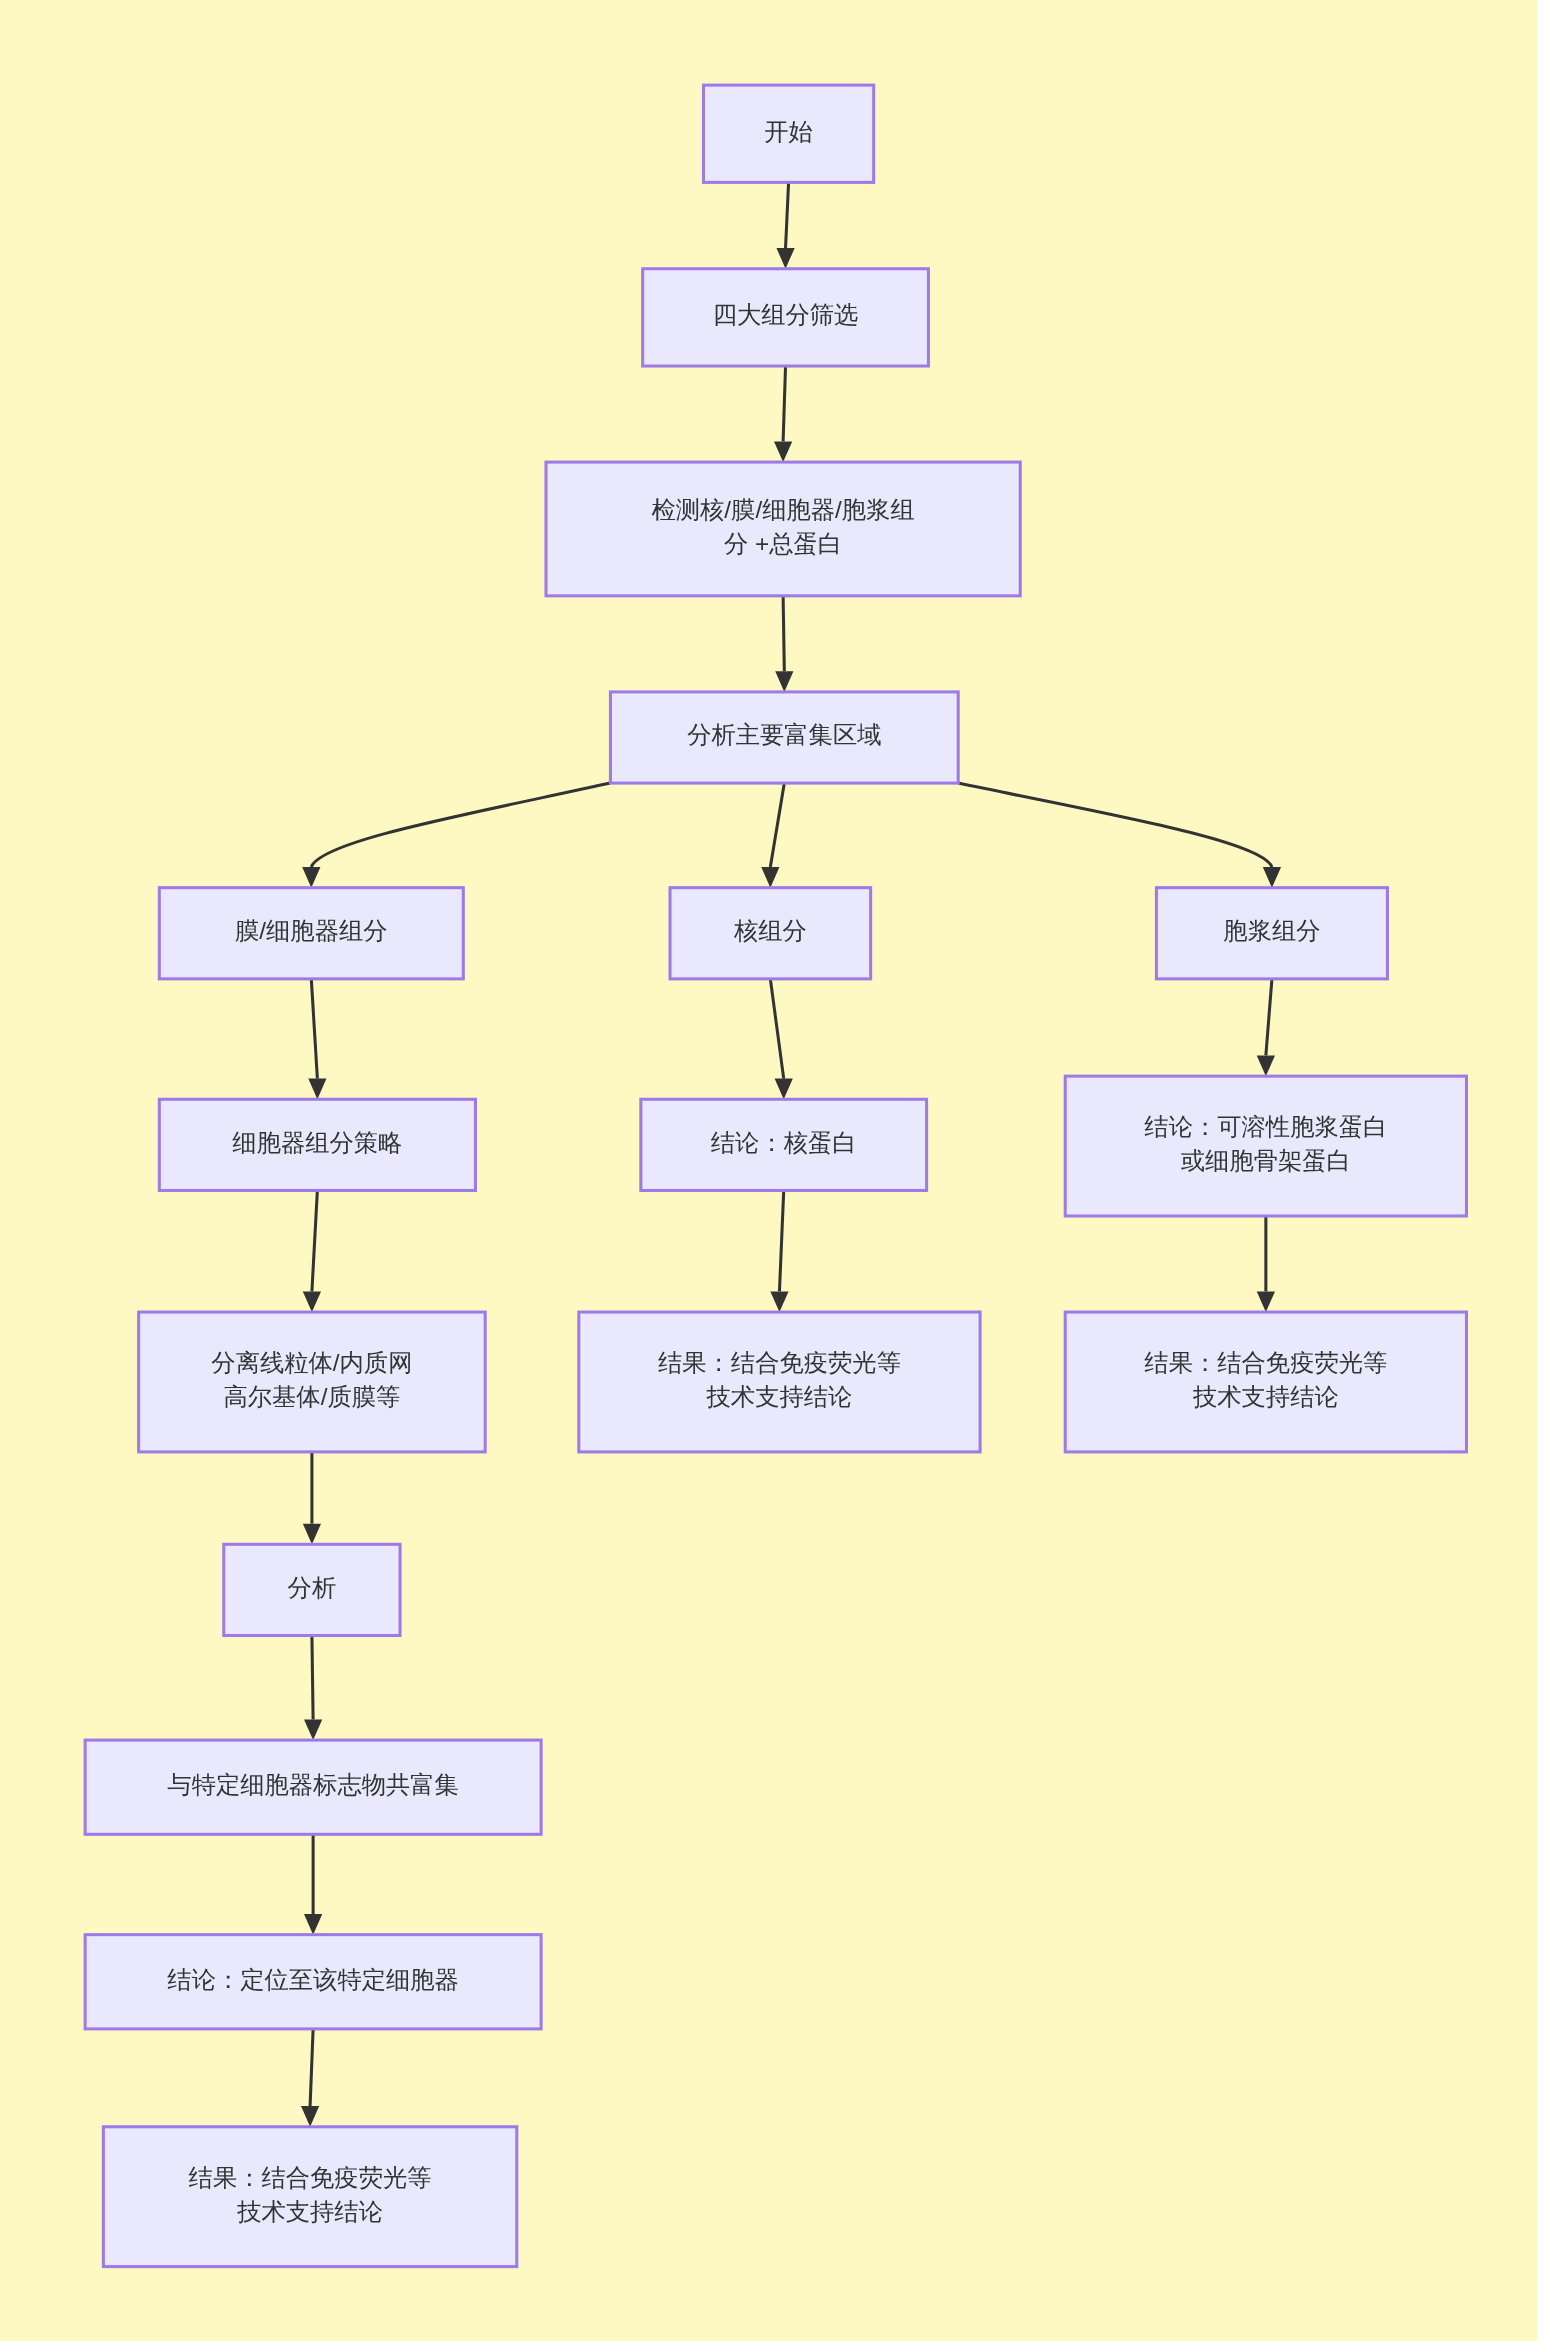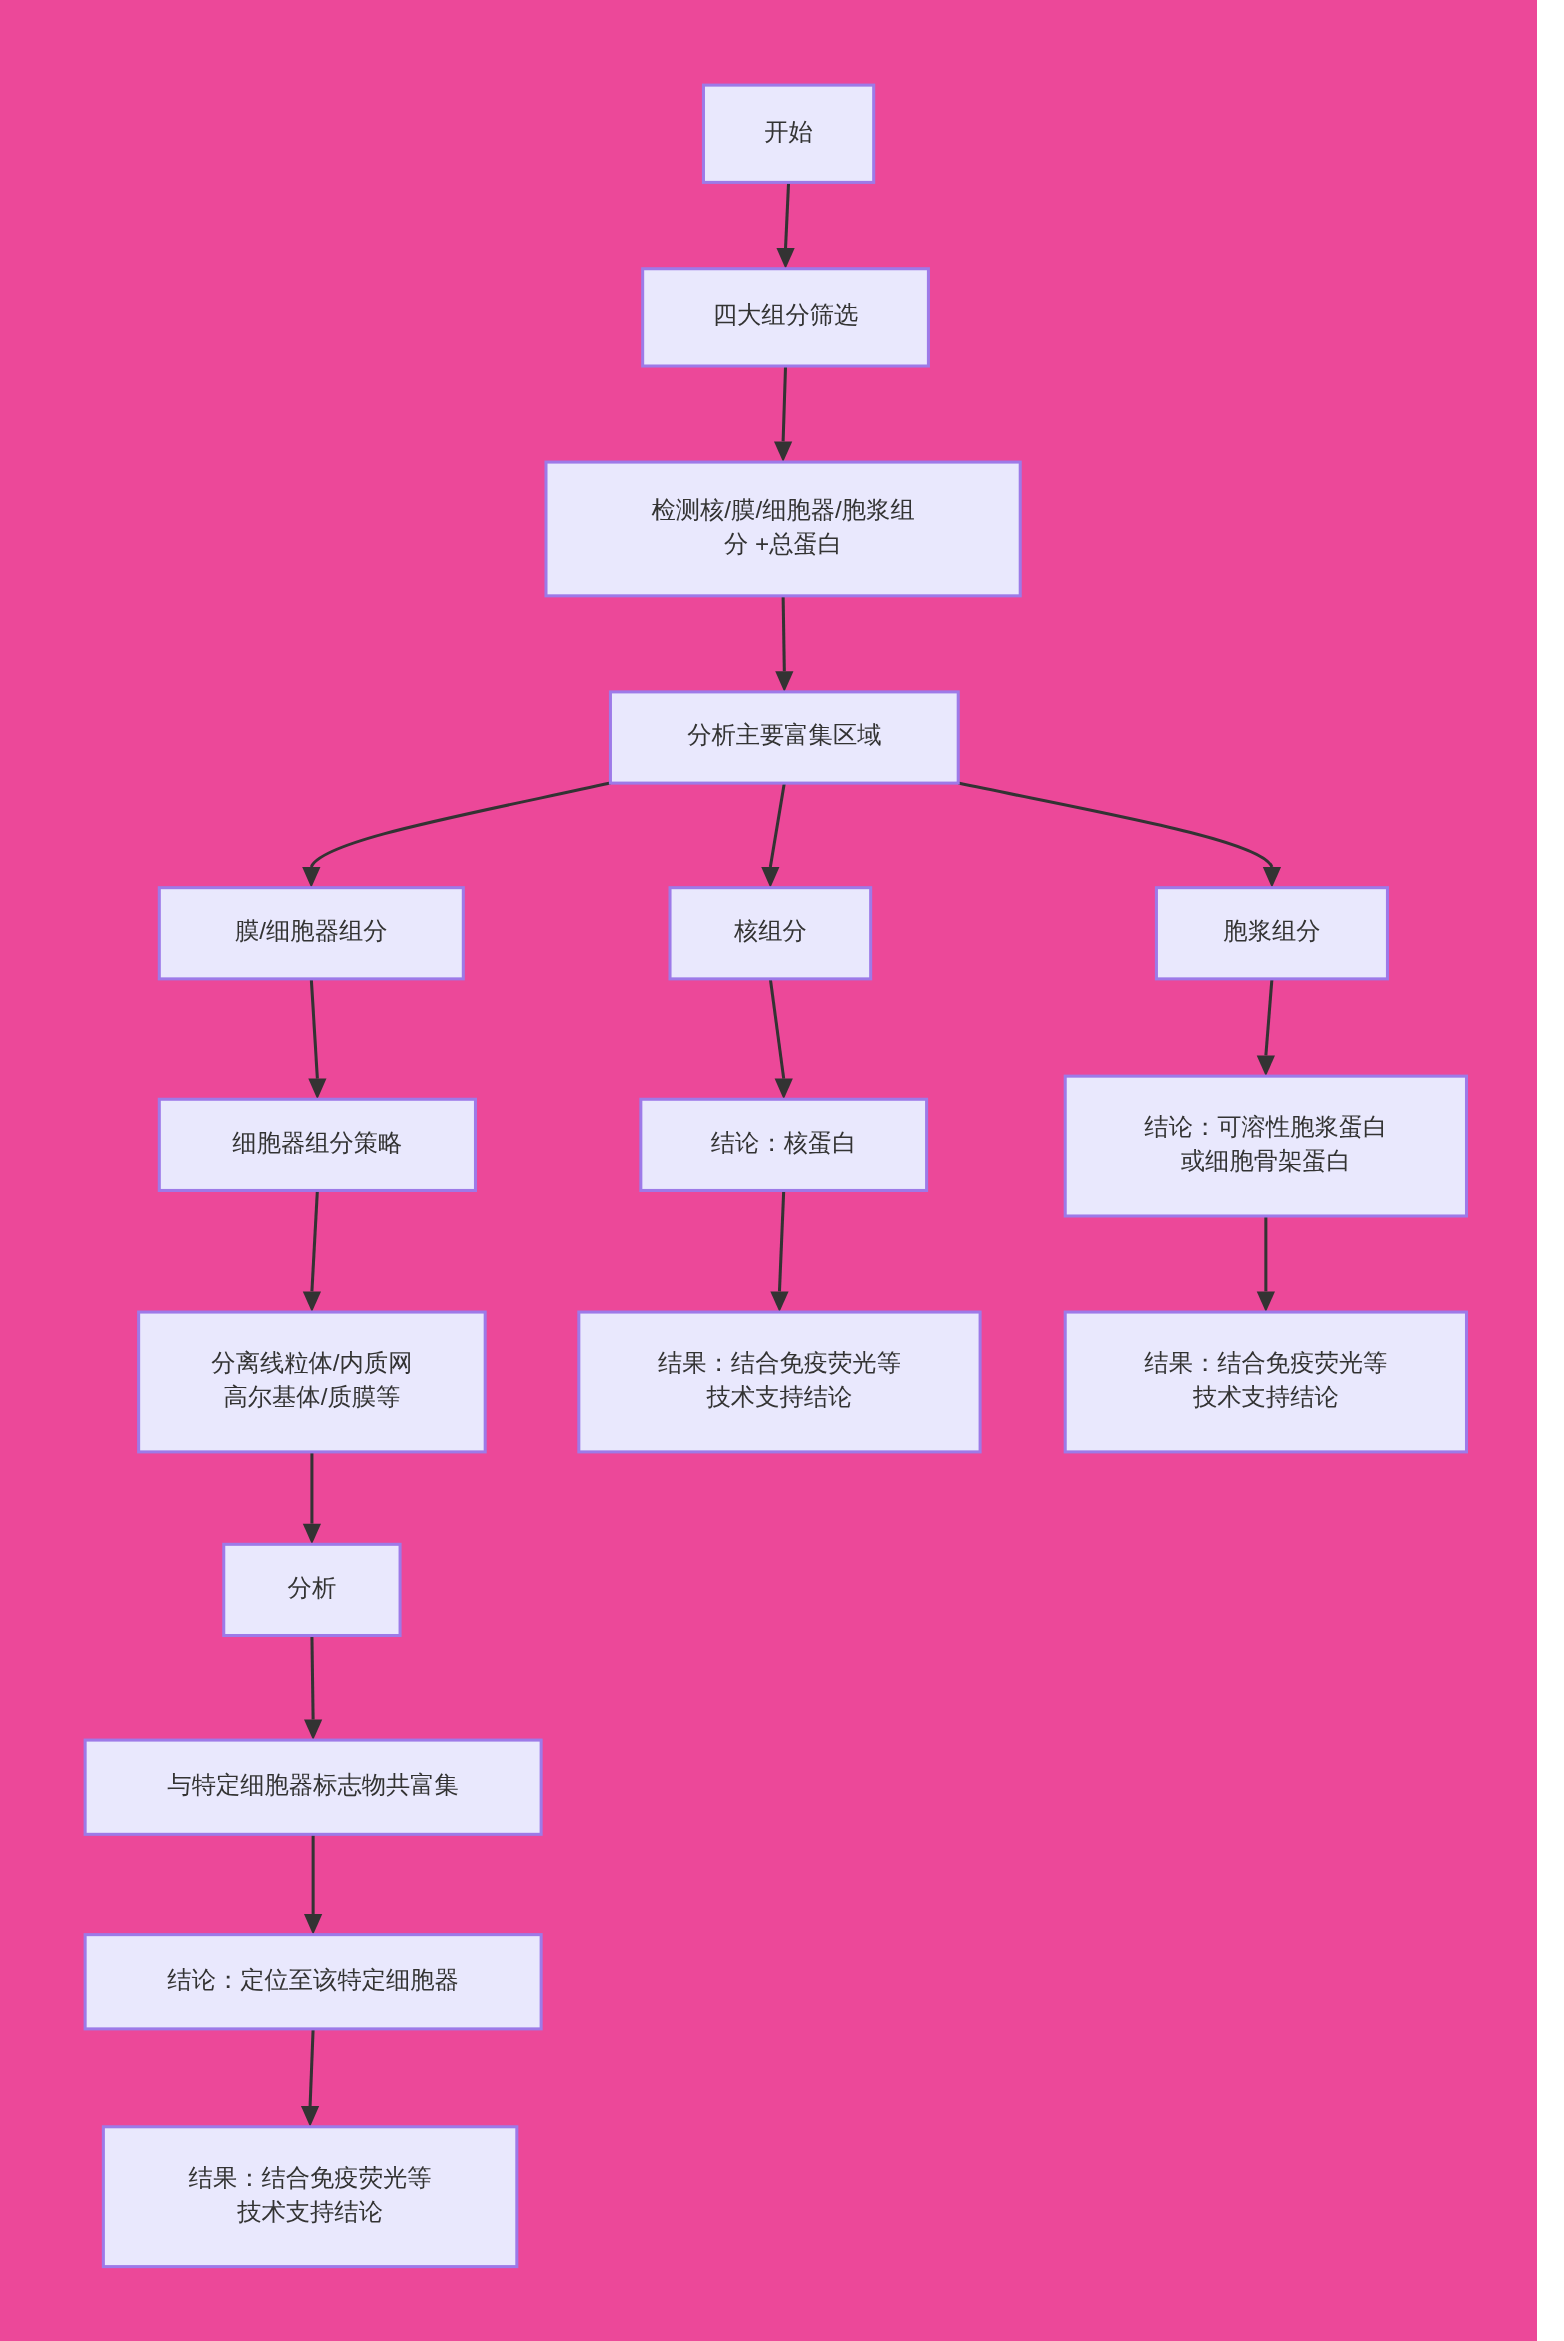--- a/index.html
+++ b/index.html
@@ -10,21 +10,21 @@
   body {
     width: 1565px;
     height: 2342px;
     font-family: "Liberation Sans", "DejaVu Sans", sans-serif;
     overflow: hidden;
   }
   #flowchart-root {
     position: relative;
     width: 1537px;
     height: 2342px;
-    background: #ec4899;
+    background: #fef9c3;
   }
   svg.fc-canvas {
     position: absolute;
     top: 0;
     left: 0;
     width: 1565px;
     height: 2342px;
     display: block;
   }
   .node-rect {

